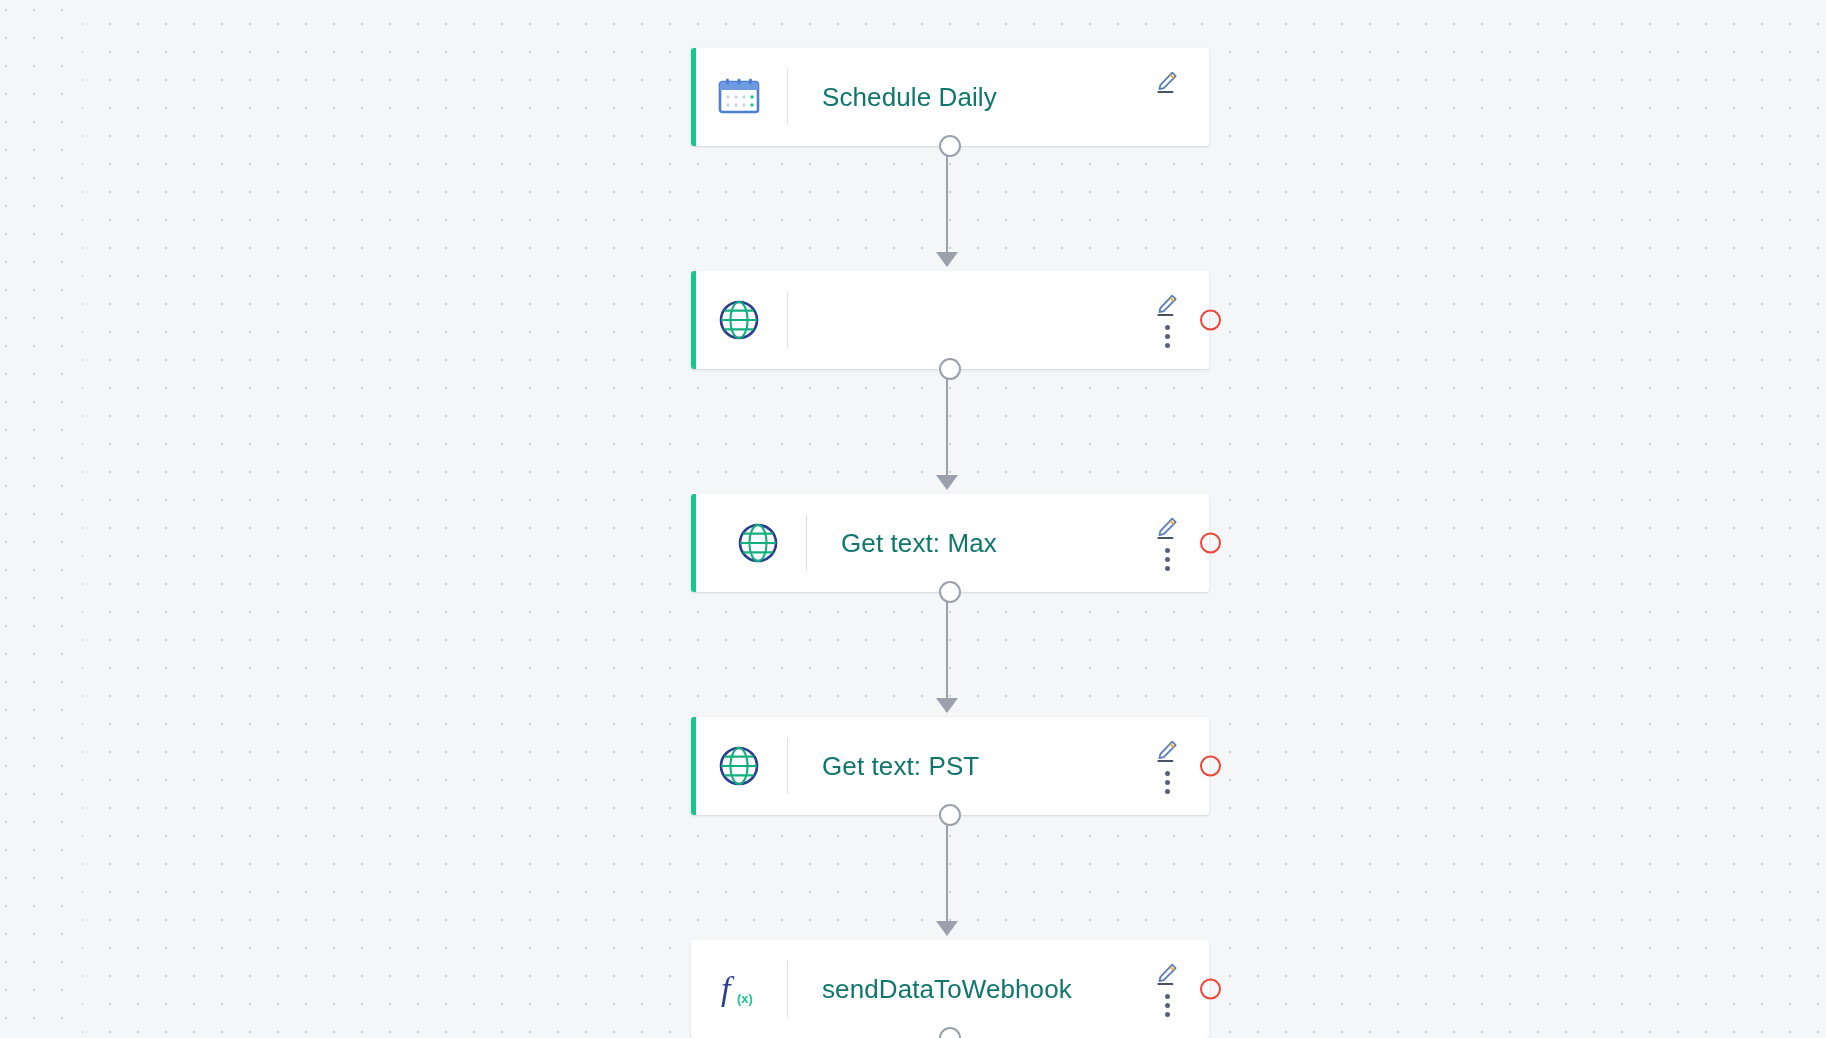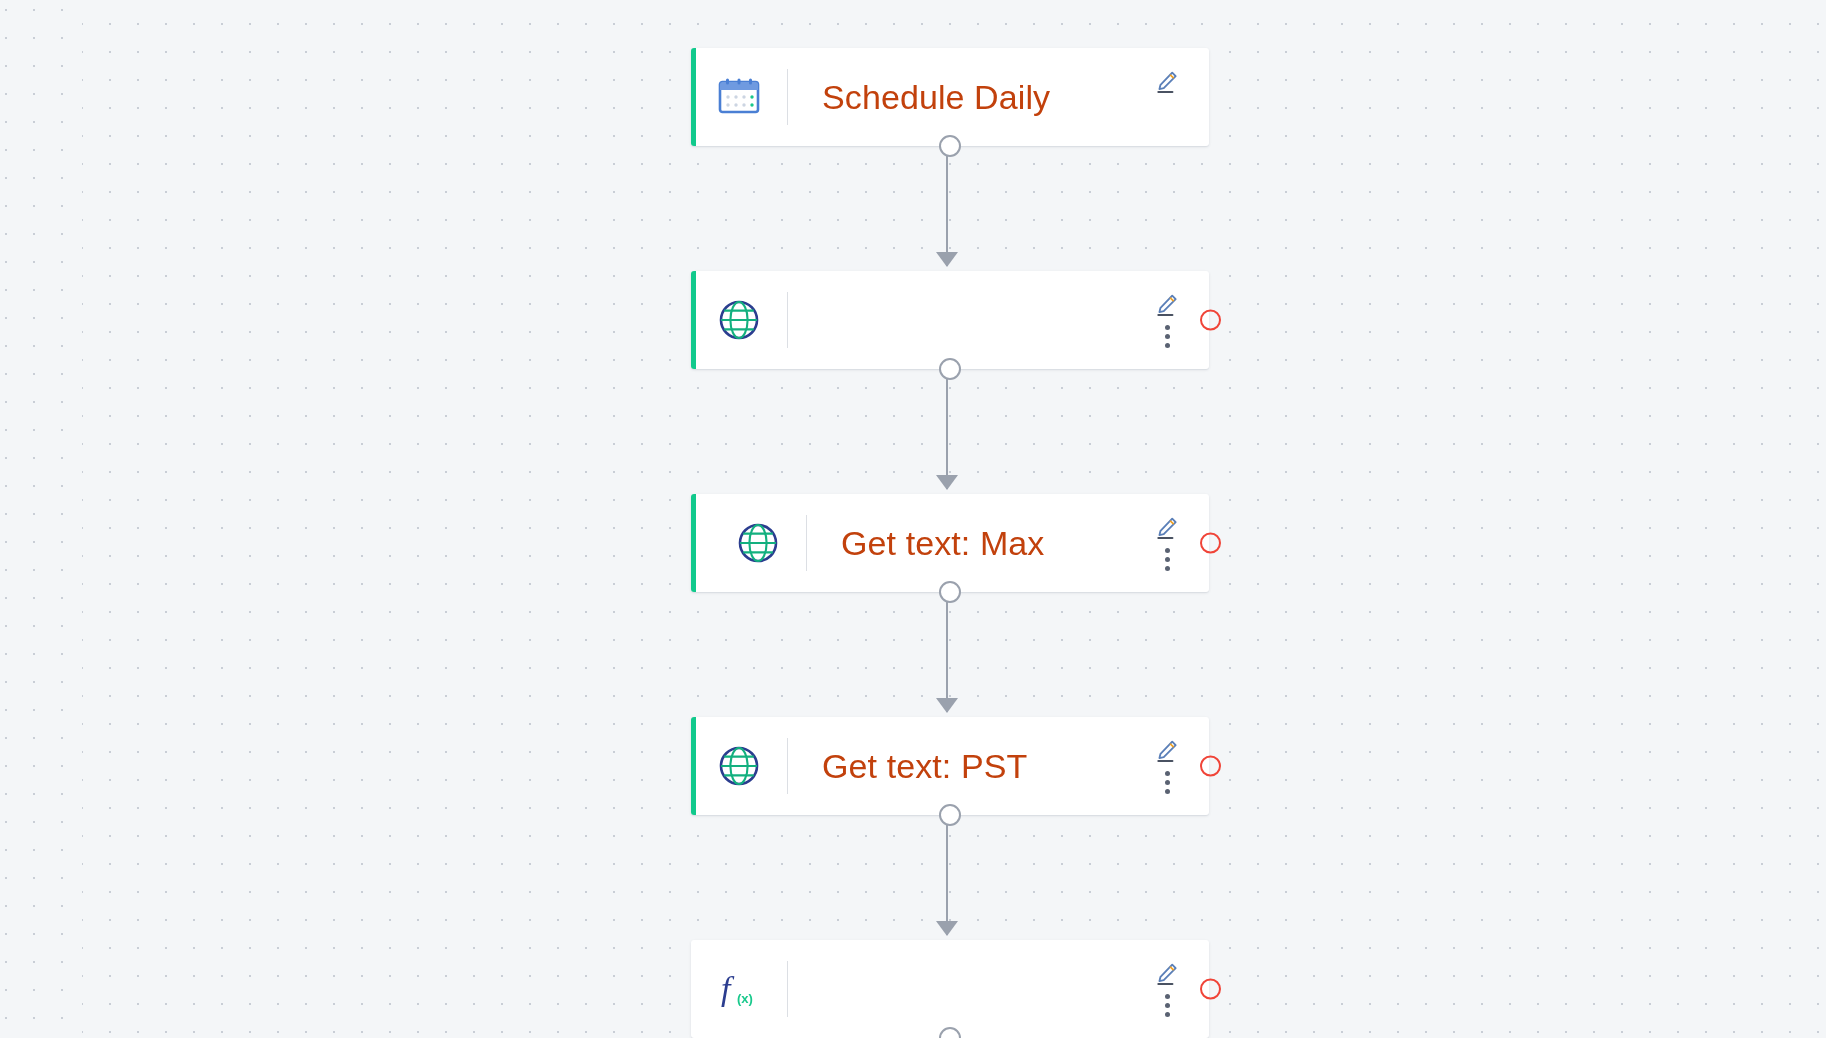--- a/index.html
+++ b/index.html
@@ -74,22 +74,22 @@
   .icon-divider {
     width: 1px;
     height: 56px;
     background: #dcdfe4;
     margin-right: 0px;
   }
 
   .node-label {
     flex: 1;
     padding-left: 34px;
-    font-size: 34px;
-    color: #c2410c;
+    font-size: 26px;
+    color: #0f766e;
     letter-spacing: 0.1px;
     white-space: nowrap;
     overflow: hidden;
     font-family: "Liberation Sans", sans-serif;
   }
 
   .node-actions {
     position: absolute;
     right: 22px;
     top: 0;
@@ -337,20 +337,21 @@
 
   <div class="node no-accent" style="top:940px;">
 
     <div class="node-icon">
       <svg width="48" height="44" viewBox="0 0 48 44">
         <text x="6" y="33" font-family="'Liberation Serif', serif" font-size="34" font-style="italic" fill="#2b3d8f">f</text>
         <text x="22" y="36" font-family="'Liberation Sans', sans-serif" font-size="13" font-weight="bold" fill="#19c98c">(x)</text>
       </svg>
     </div>
     <div class="icon-divider"></div>
+    <div class="node-label">sendDataToWebhook</div>
 
     <div class="node-actions">
       <svg class="pencil-icon" viewBox="0 0 24 24">
         <path d="M16.8 3.4l3.2 3.2-11 11-4 1 1-4z" fill="none" stroke="#5a7fb8" stroke-width="1.7" stroke-linejoin="round"></path>
         <path d="M14.9 5.3l3.2 3.2" stroke="#f0a020" stroke-width="1.6"></path>
         <path d="M4 21.2h13" stroke="#4a5262" stroke-width="1.9" stroke-linecap="round"></path>
       </svg>
       <div class="kebab">
         <span></span>
           <span></span>

